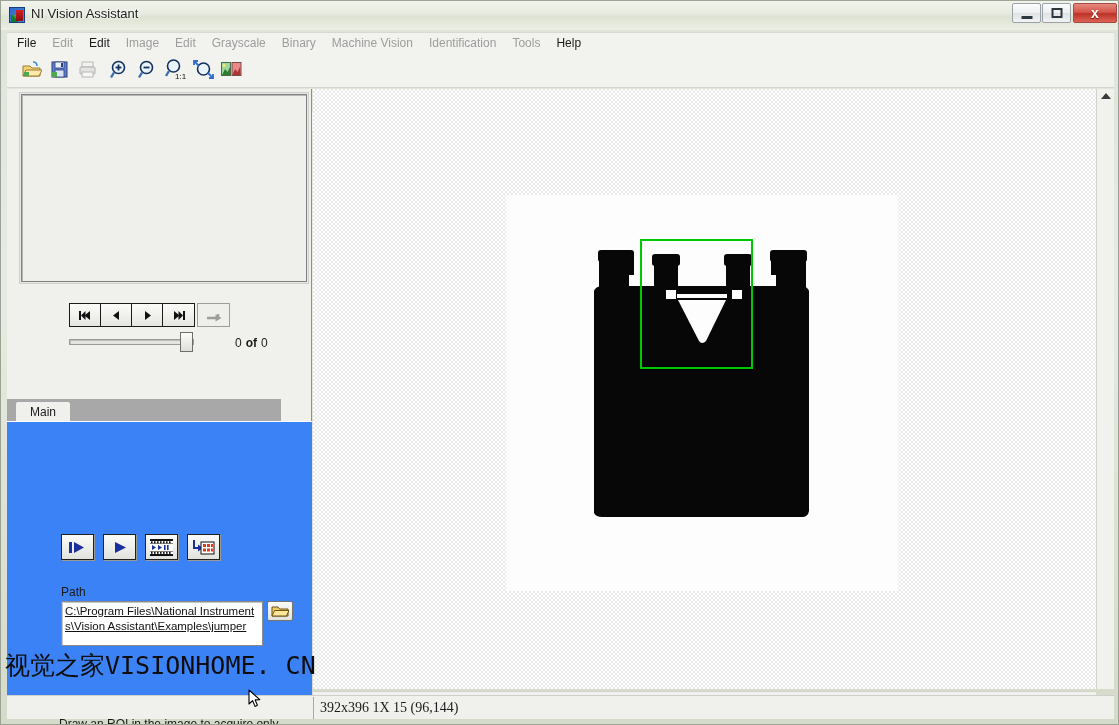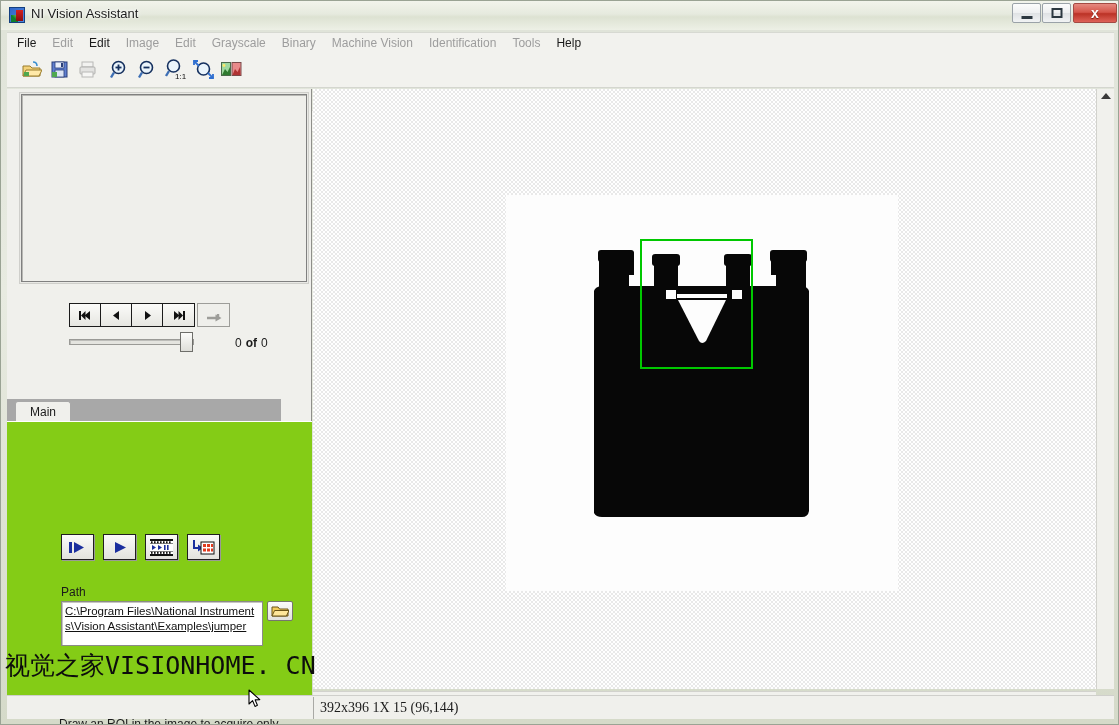--- a/index.html
+++ b/index.html
@@ -289,21 +289,21 @@
     border: 1px solid #a8a8a8;
     border-bottom: none;
     display: flex; align-items: center;
     font-size: 12px; color: #1b1b1b;
     border-radius: 3px 3px 0 0;
     cursor: default;
   }
   #panel-body {
     position: absolute; left: 0; top: 332px;
     width: 305px; height: 274px;
-    background: #84cc16;
+    background: #3b82f6;
     border-top: 1px solid #ffffff;
   }
 
   
   #action-row {
     position: absolute; left: 54px; top: 112px;
     display: flex; gap: 9px;
   }
   .act-btn {
     width: 33px; height: 26px;

